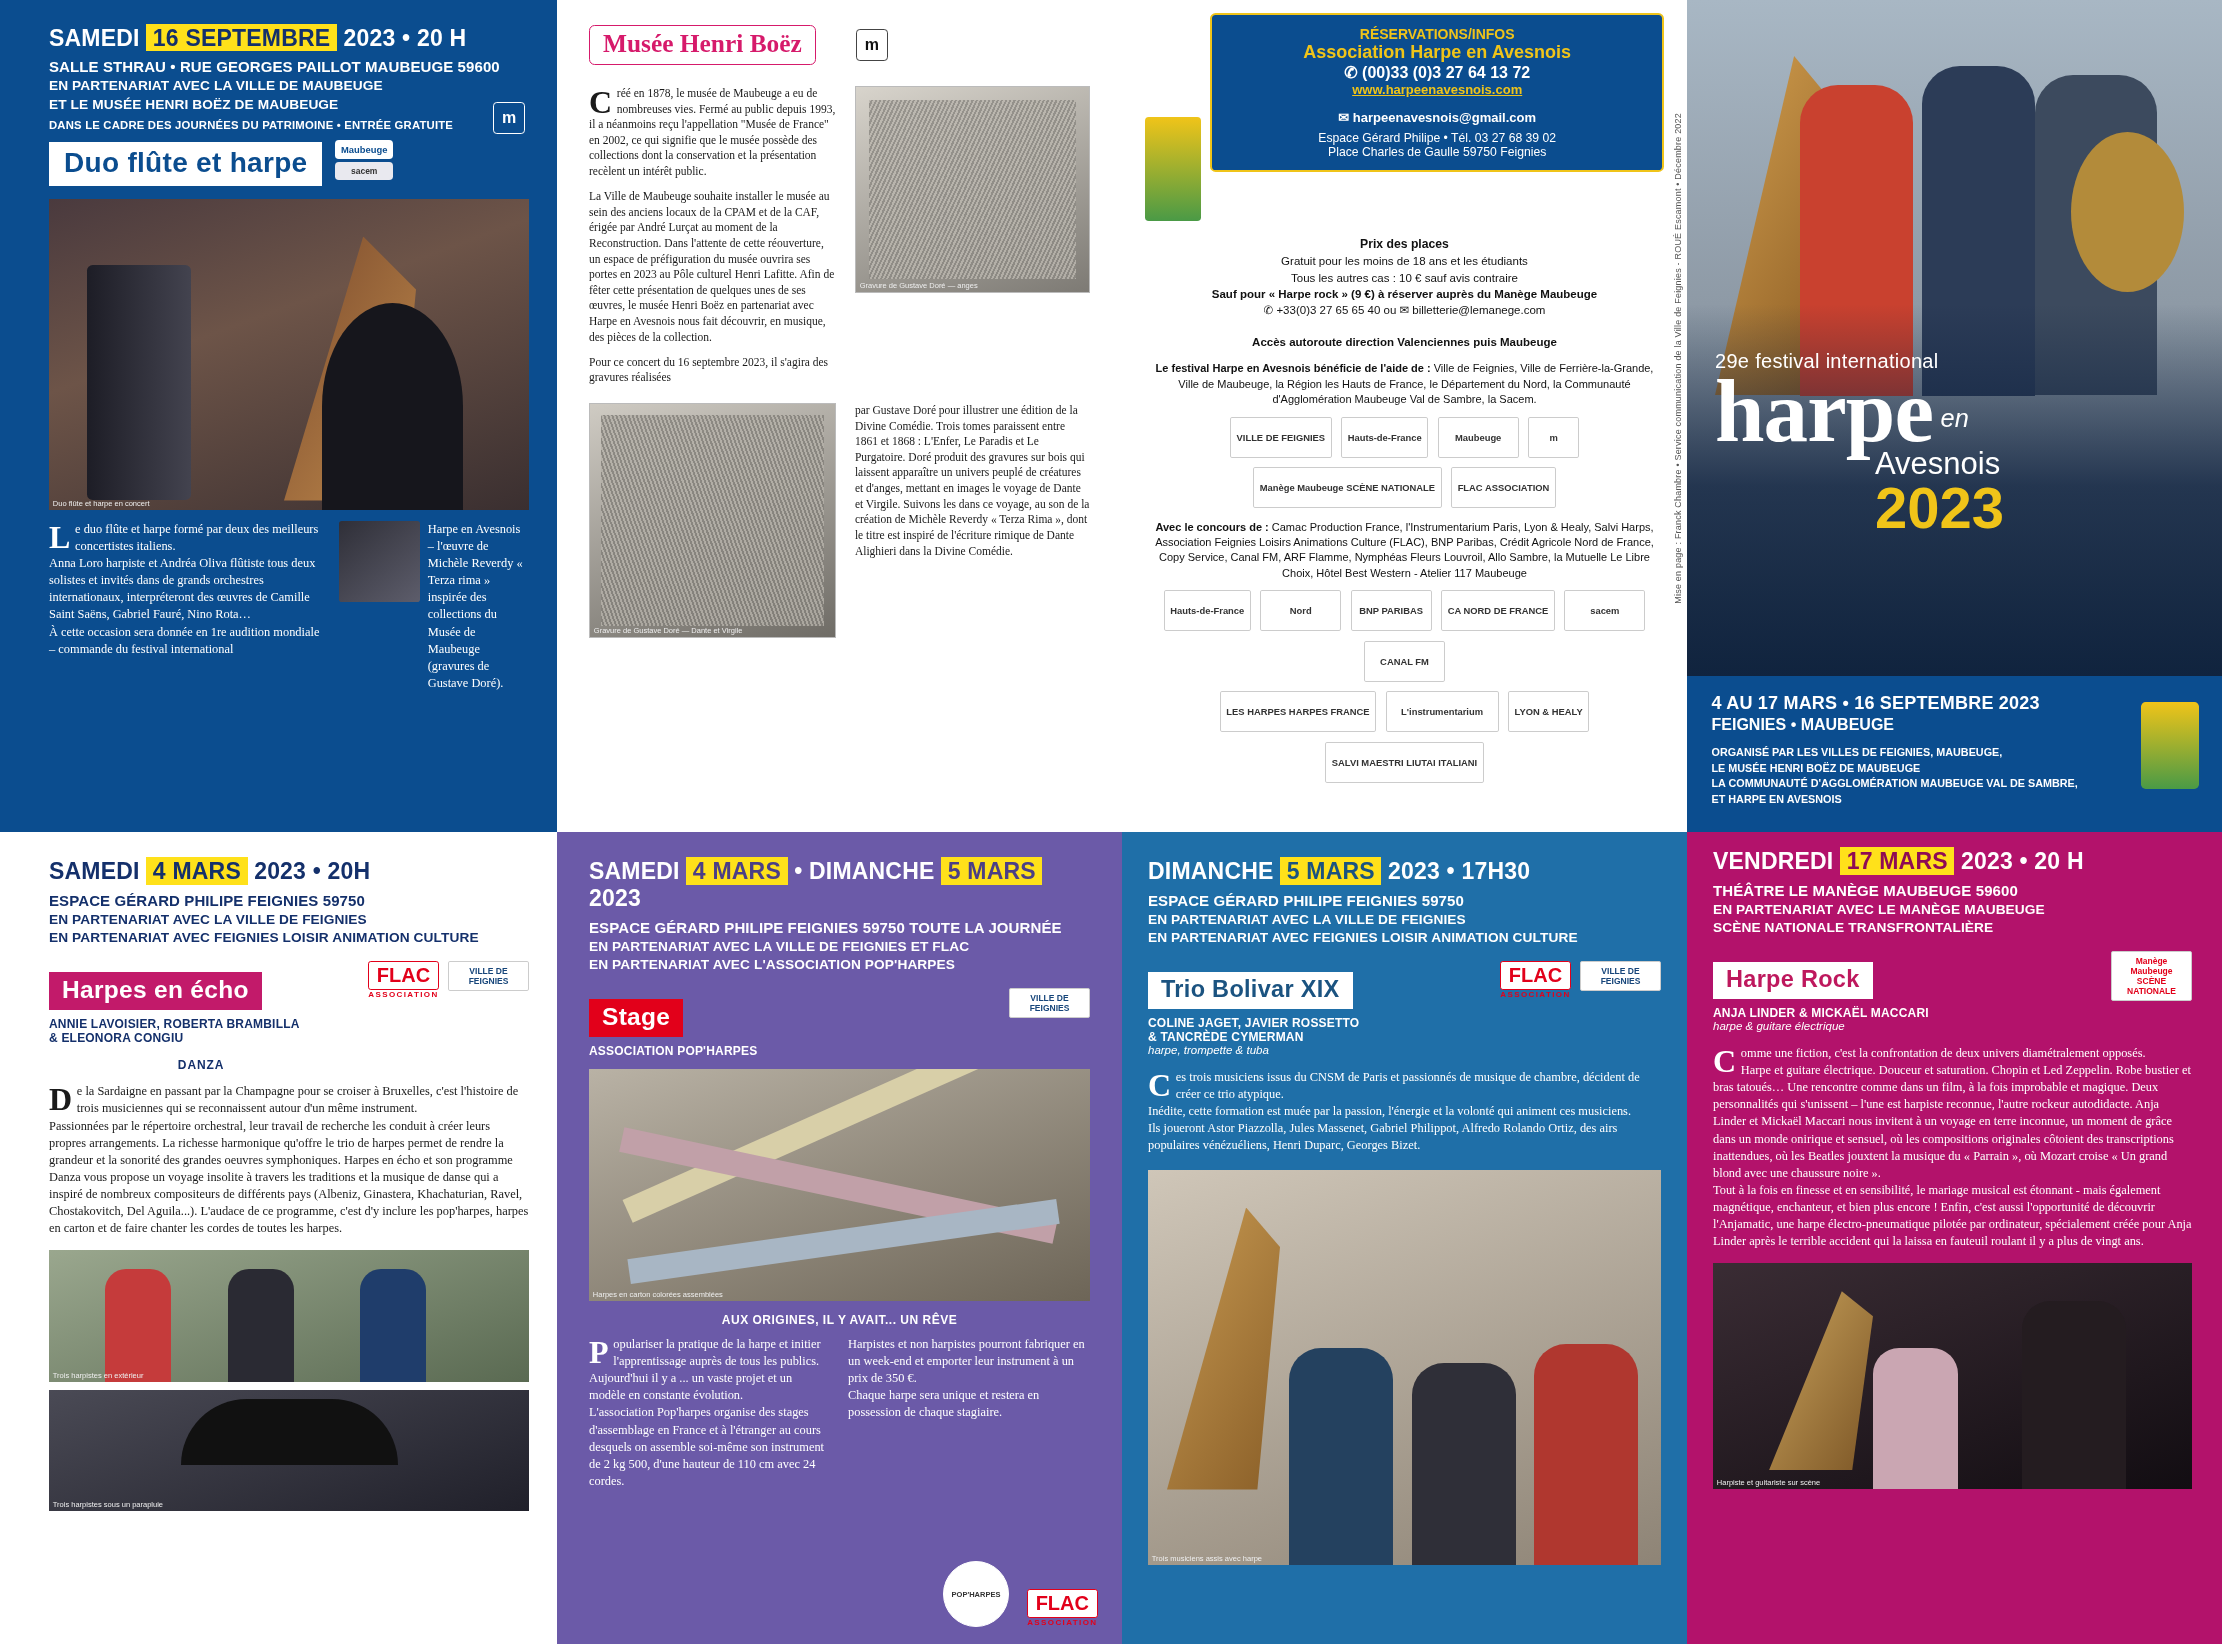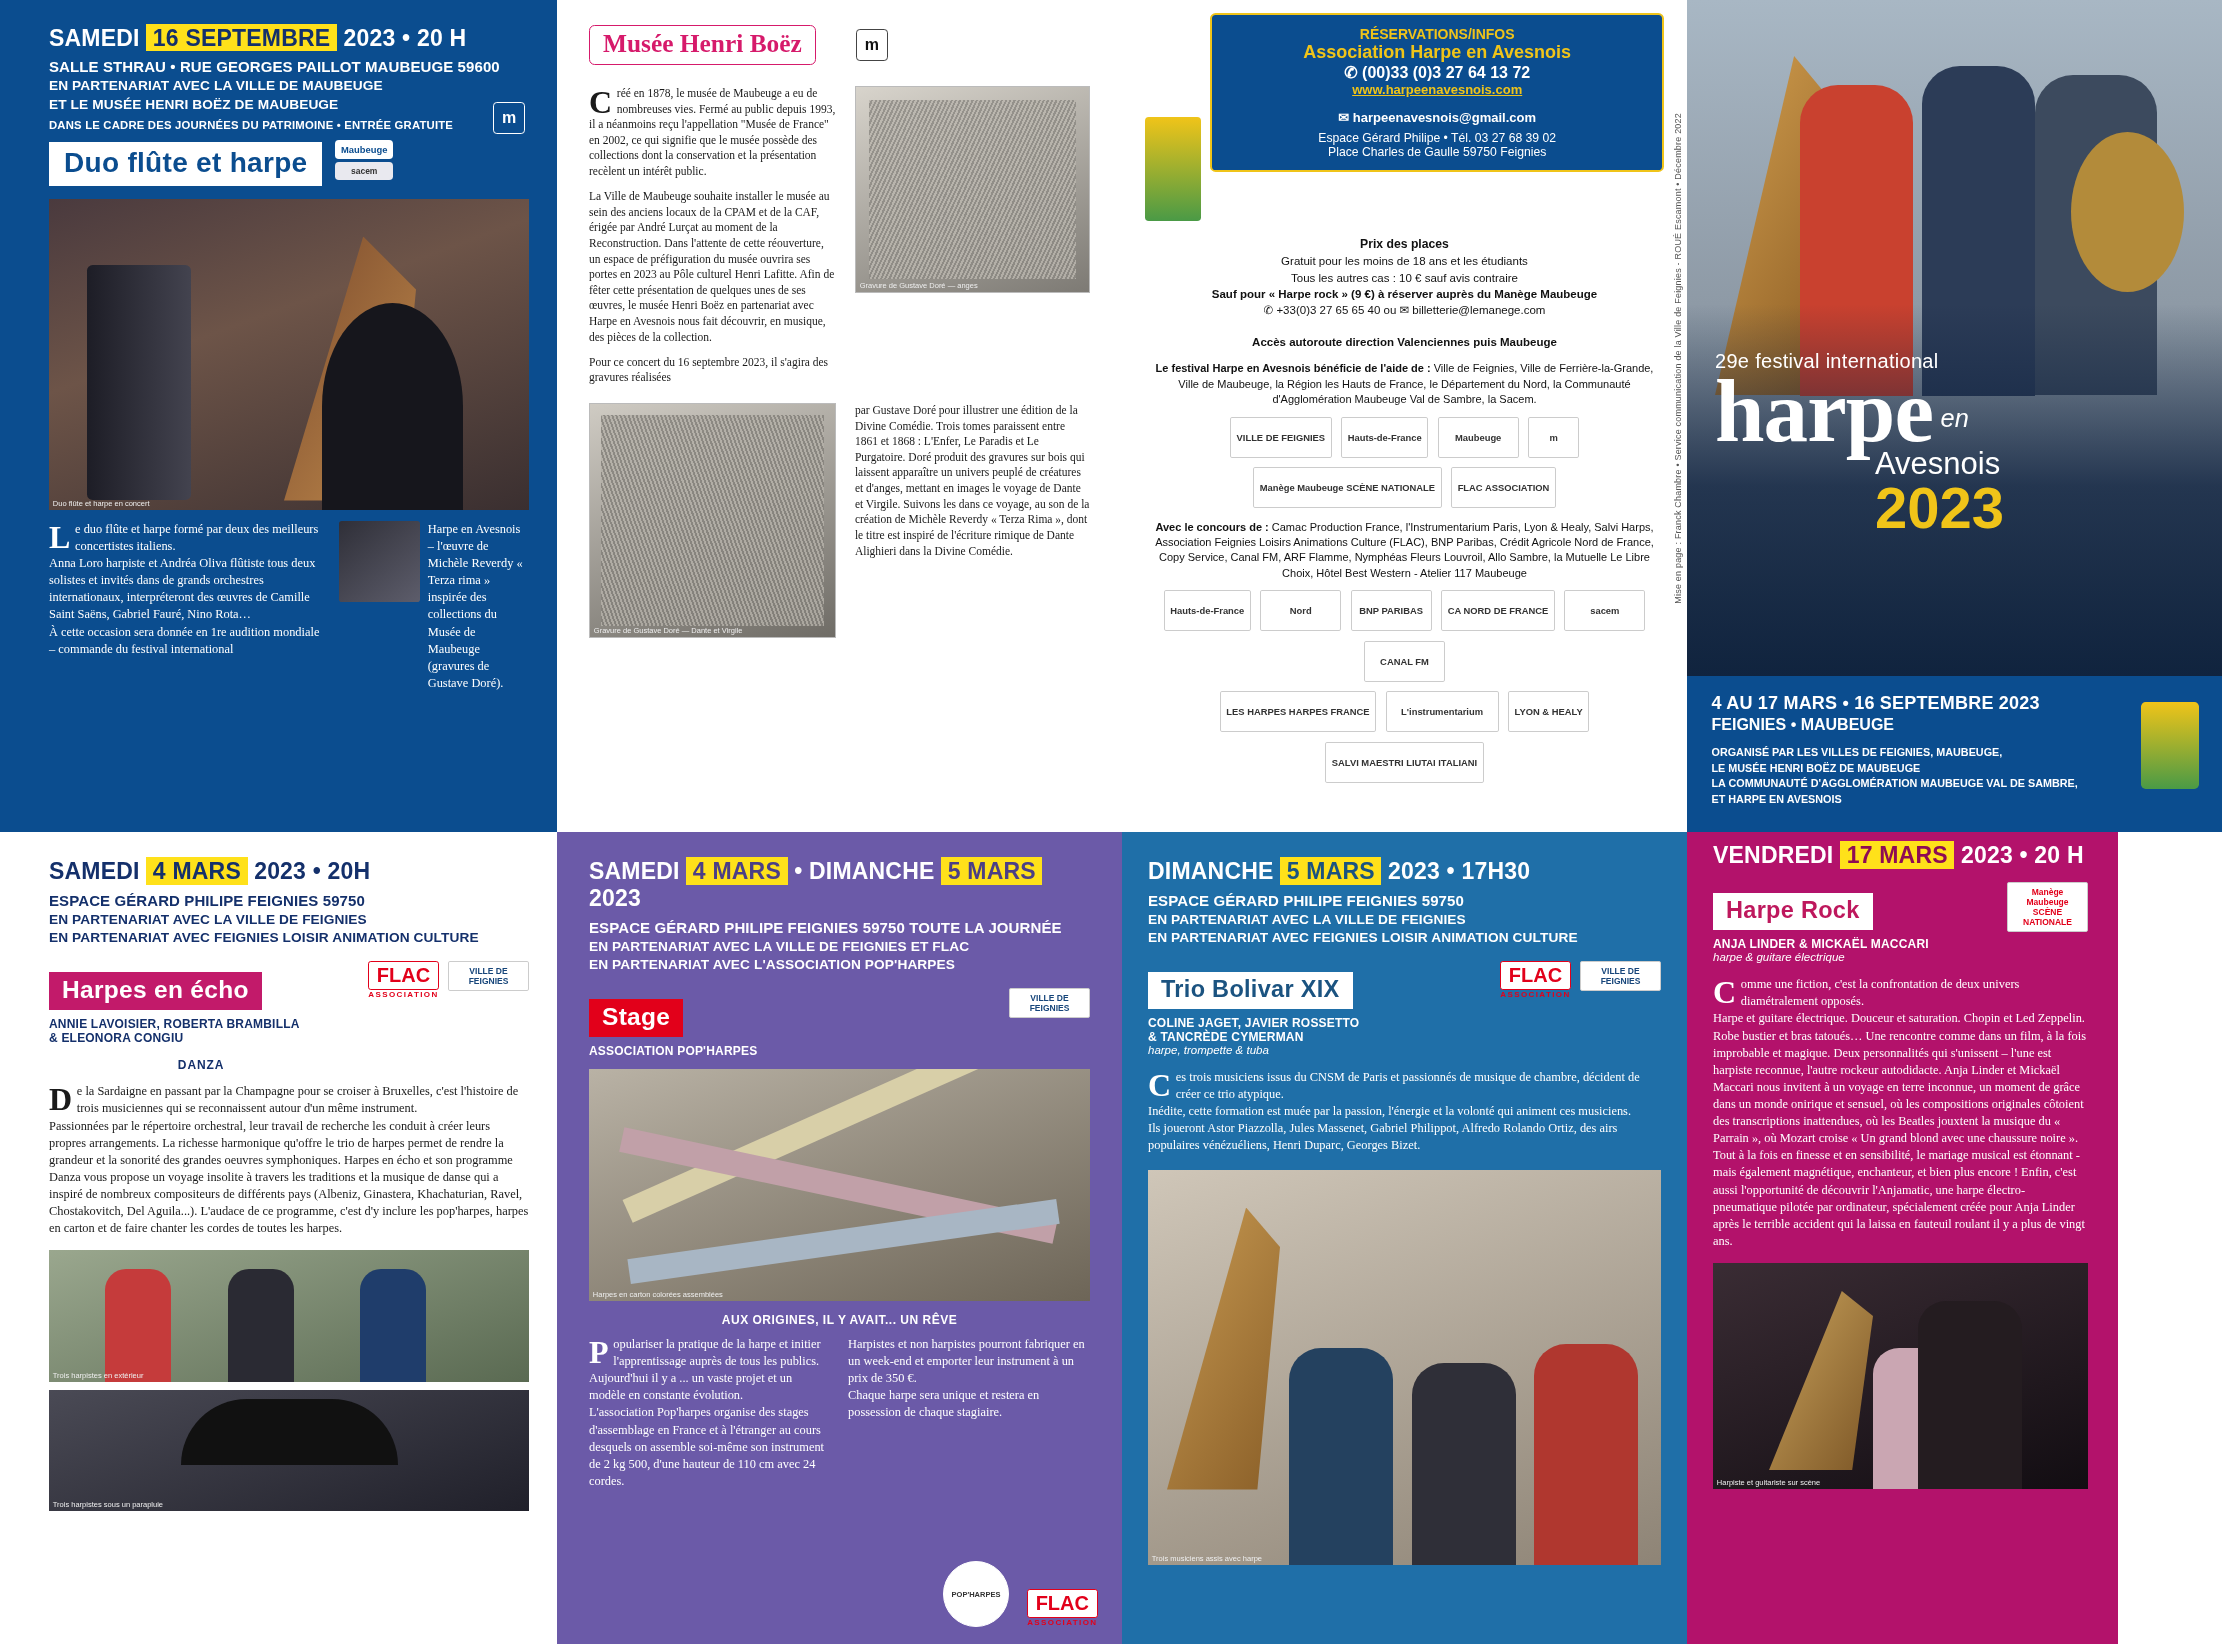--- a/index.html
+++ b/index.html
@@ -28,21 +28,21 @@
 
   
   .p1 { width: 557px; padding: 24.5px 28px 0 49px; }
   .p2 { width: 565px; padding: 24.5px 32px 0 32px; }
   .p3 { width: 565px; padding: 13px 22.6px 0 22.6px; }
   .p4 { width: 535px; padding: 0; }
 
   .b1 { width: 557px; padding: 26px 28px 0 49px; }
   .b2 { width: 565px; padding: 26px 32px 0 32px; }
   .b3 { width: 565px; padding: 26px 26px 0 26px; }
-  .b4 { width: 431px; padding: 10px 30px 0 26px; }
+  .b4 { width: 535px; padding: 16px 30px 0 26px; }
 
   .dateline { font-size: 23px; font-weight:bold; letter-spacing:0.2px; margin-bottom:5.6px; }
   .hl-yellow { background:#ffe11a; color:#14306b; padding:0.9px 6.6px; font-weight:bold; }
   .hl-yellow-v { background:#ffe11a; color:#4b3f86; padding:0.9px 6.6px; font-weight:bold; }
   .hl-yellow-t { background:#ffe11a; color:#1b5380; padding:0.9px 6.6px; font-weight:bold; }
   .hl-yellow-m { background:#ffe11a; color:#8e0b54; padding:0.9px 6.6px; font-weight:bold; }
   .venue { font-size:13.7px; font-weight:bold; line-height:1.35; letter-spacing:0.1px; }
   .venue .big { font-size:15px; }
   .subnote { font-size:11.3px; font-weight:bold; margin-top:4.7px; letter-spacing:0.2px; }
 
@@ -449,20 +449,25 @@
         <span class="cap">Trois musiciens assis avec harpe</span>
       </div>
     </div>
 
     <div class="panel bg-magenta b4">
       <div class="dateline">
         <span>VENDREDI</span>
         <span class="hl-yellow-m">17 MARS</span>
         <span>2023 • 20 H</span>
       </div>
+      <div class="venue">
+        <div class="big">THÉÂTRE LE MANÈGE MAUBEUGE 59600</div>
+        <div>EN PARTENARIAT AVEC LE MANÈGE MAUBEUGE</div>
+        <div>SCÈNE NATIONALE TRANSFRONTALIÈRE</div>
+      </div>
 
       <div style="display:flex;justify-content:space-between;align-items:flex-start;margin-top:13px;">
         <div style="flex:1;">
           <div class="titlebox" style="background:#ffffff;color:#be185d;font-size:23.5px;padding:3.8px 13px 5.6px;">Harpe Rock</div>
           <div class="namebold" style="margin-top:7.5px;">ANJA LINDER &amp; MICKAËL MACCARI</div>
           <div class="nameital">harpe &amp; guitare électrique</div>
         </div>
         <div class="ville-logo" style="background:#fff;color:#e2001a;">Manège Maubeuge SCÈNE NATIONALE</div>
       </div>
 

